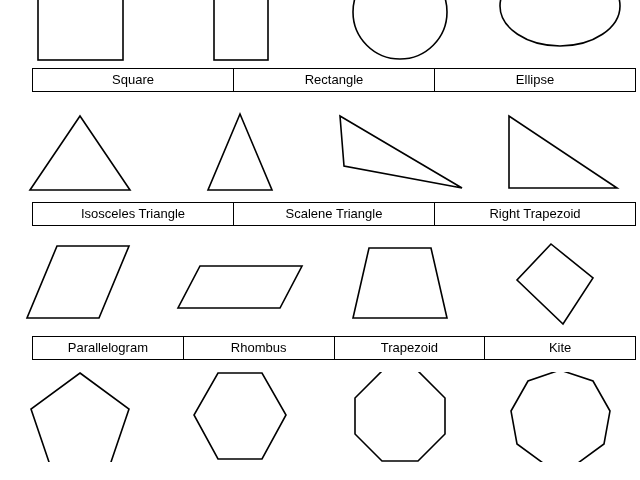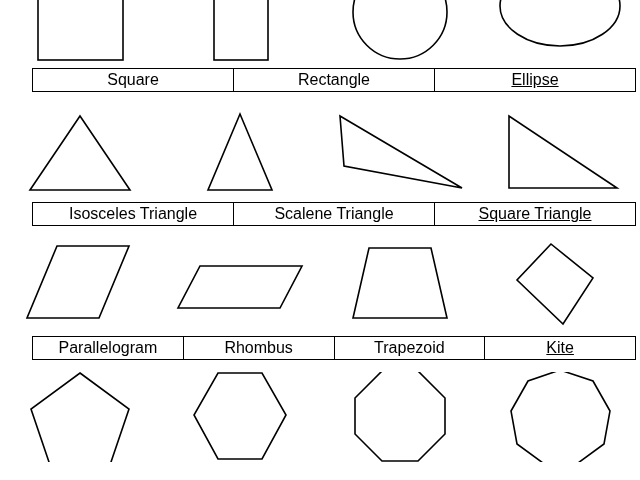--- a/index.html
+++ b/index.html
@@ -45,30 +45,29 @@
     margin-left: 32px;
     border: 1px solid #000000;
     box-sizing: border-box;
     background: #ffffff;
   }
   .label-cell {
     flex: 1 1 0;
     box-sizing: border-box;
     border-right: 1px solid #000000;
     text-align: center;
-    font-size: 16px;
+    font-size: 13px;
     line-height: 17px;
     padding: 2px 0 3px 0;
     color: #000000;
     white-space: nowrap;
     overflow: hidden;
   }
   .label-cell:last-child {
     border-right: none;
-    text-decoration: underline;
   }
   .gap-sm { height: 6px; }
   .gap-md { height: 12px; }
   .top-clip { overflow: hidden; }
 </style>
 </head>
 <body>
 
 <div id="sheet">
 
@@ -139,21 +138,21 @@
         </svg>
       </div>
 
     </div>
 
     <div class="gap-sm"></div>
 
     <div class="label-strip">
       <div class="label-cell">Isosceles Triangle</div>
       <div class="label-cell">Scalene Triangle</div>
-      <div class="label-cell">Square Triangle</div>
+      <div class="label-cell">Right Trapezoid</div>
     </div>
   </div>
 
   <div class="gap-md"></div>
 
   <div class="row">
     <div class="shape-strip" style="height:92px;">
 
       <div class="shape-cell">
         <svg width="130" height="92" viewBox="0 0 130 92">

